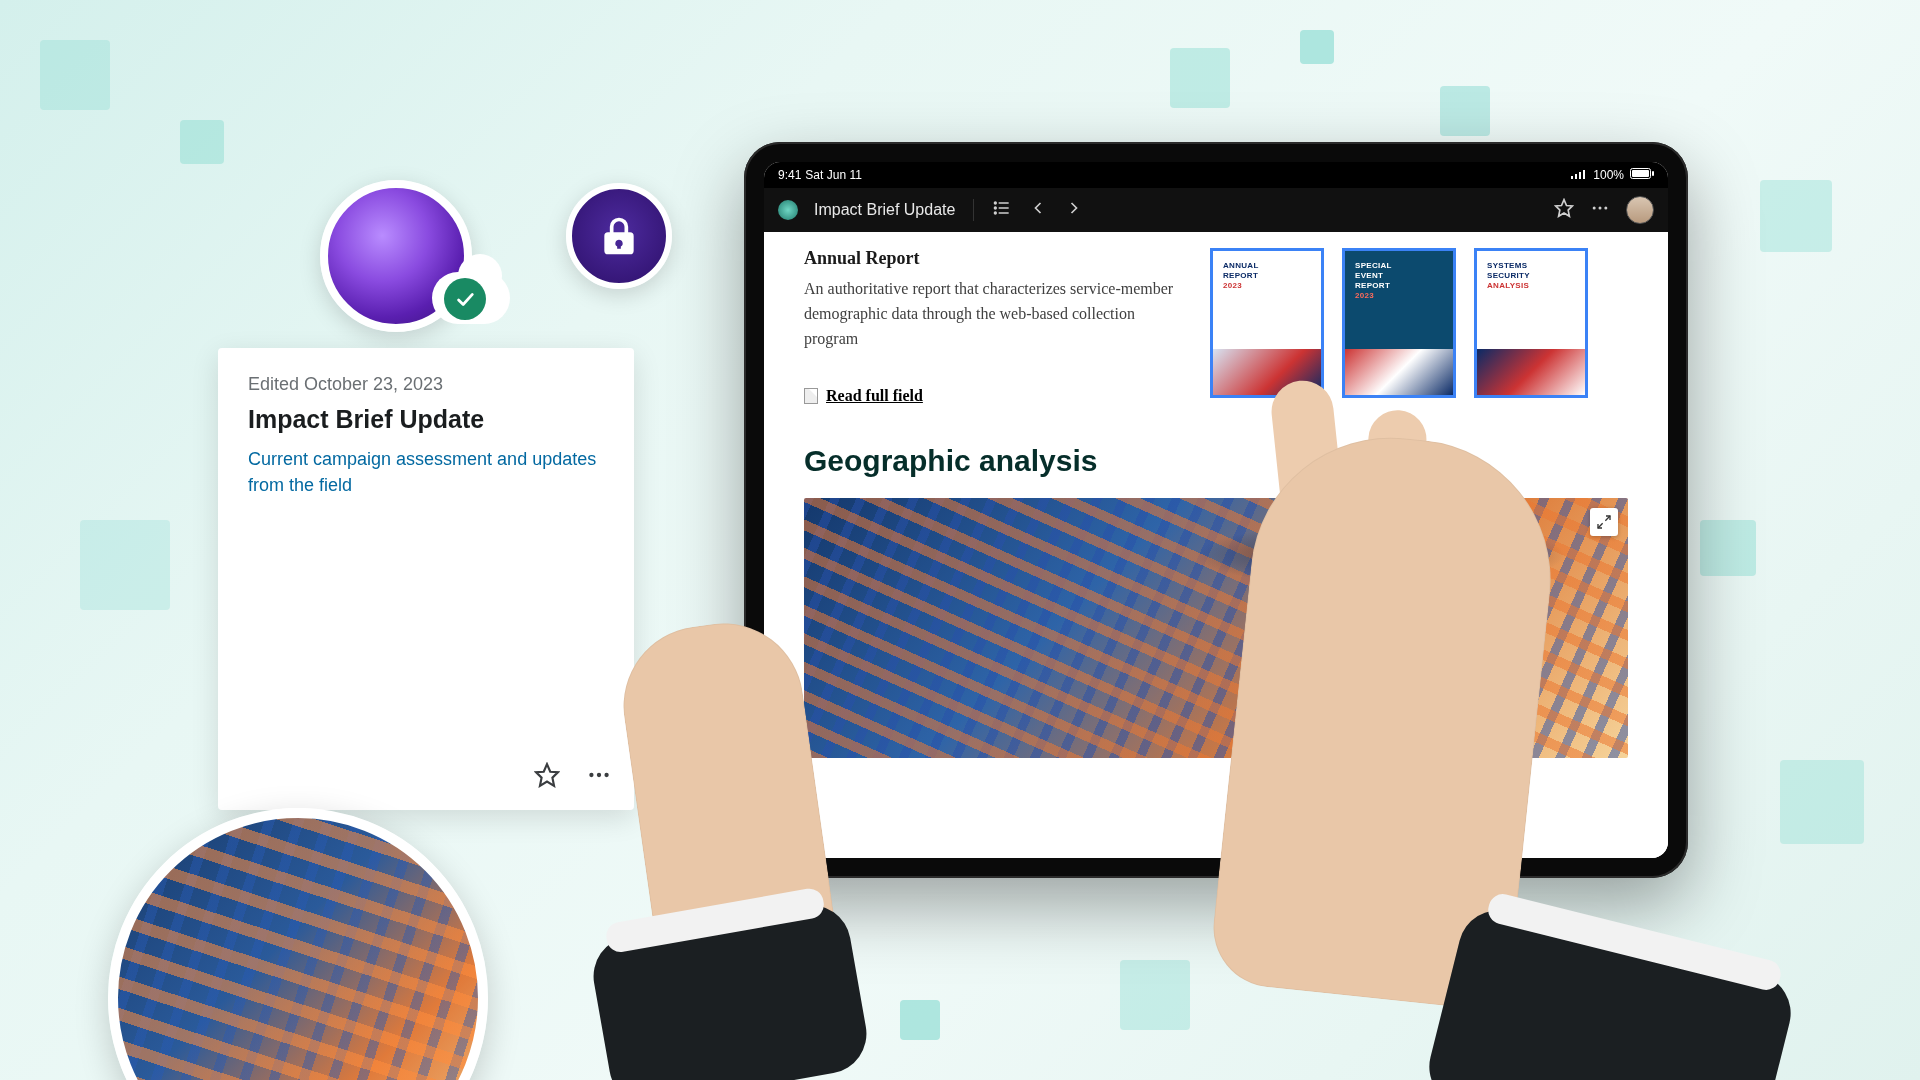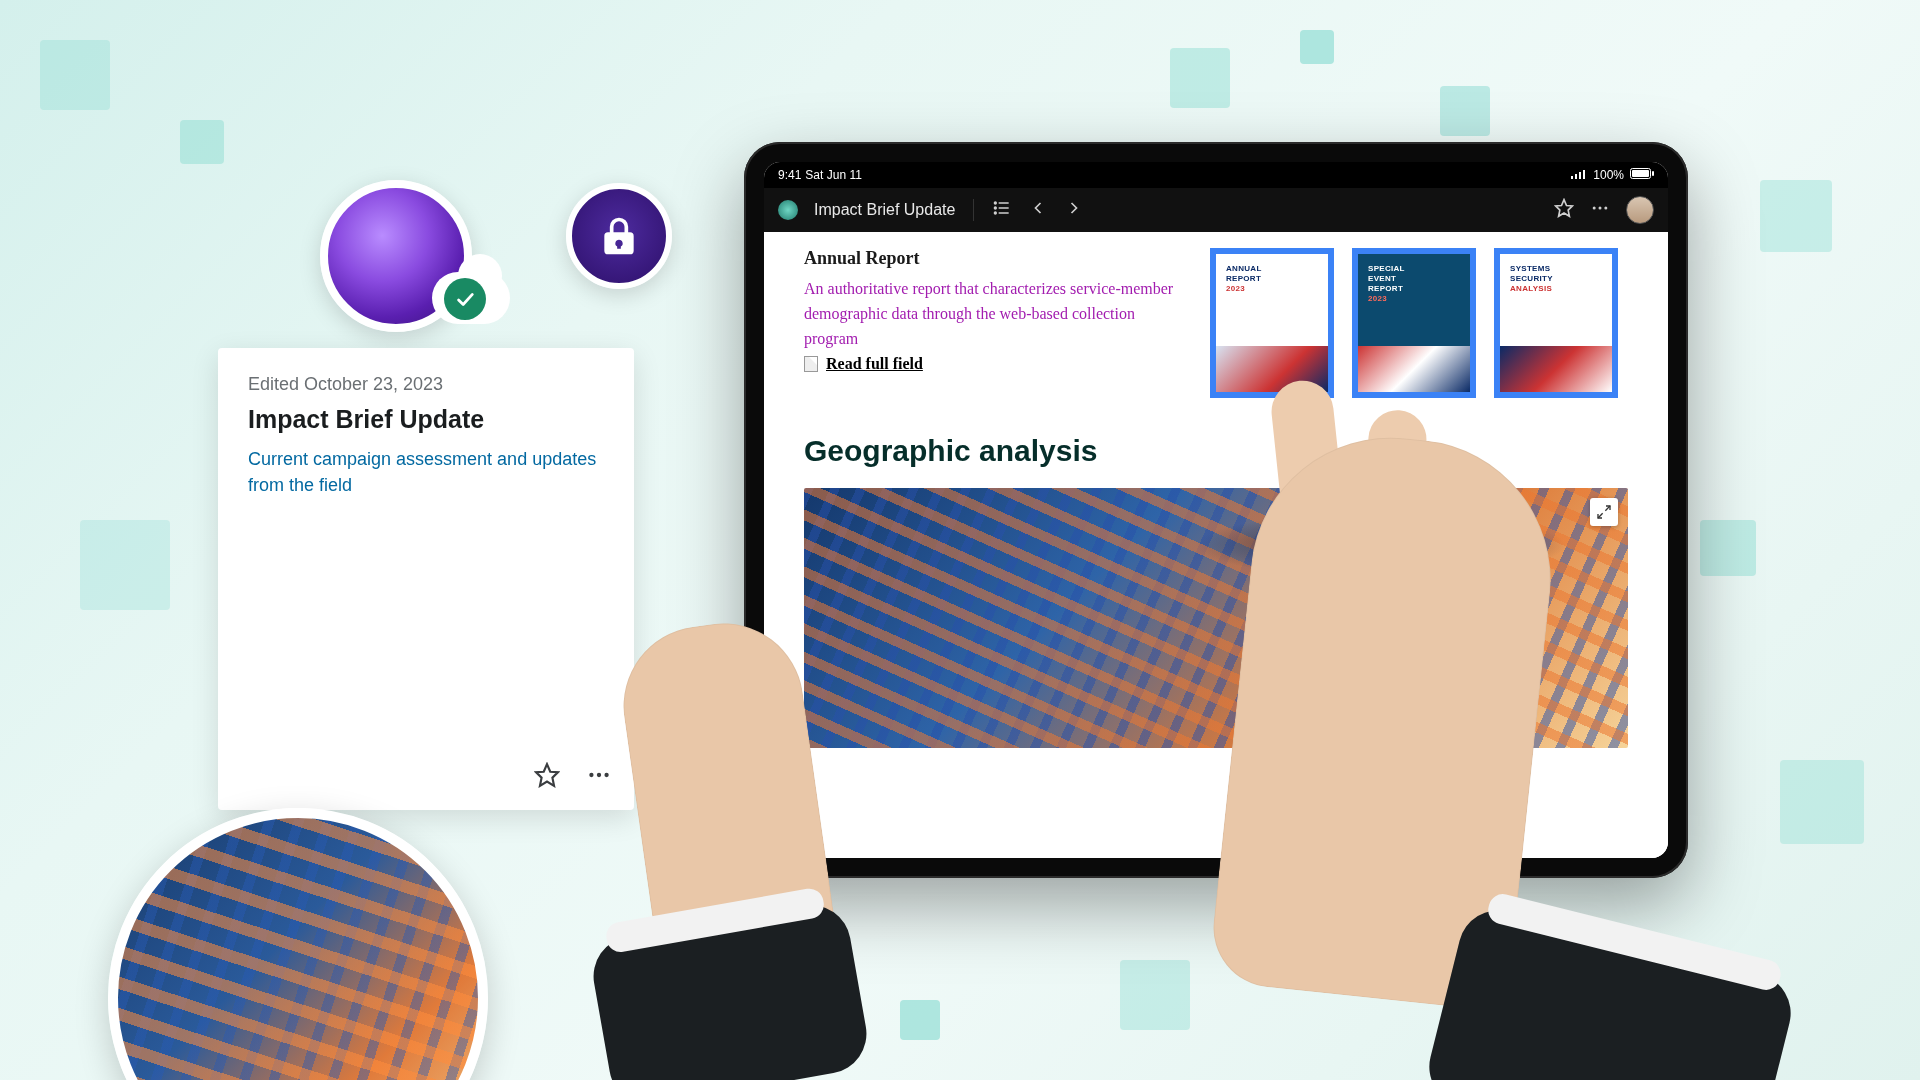--- a/index.html
+++ b/index.html
@@ -89,26 +89,26 @@
 .topbar .logo{width:20px;height:20px;border-radius:50%;background:radial-gradient(circle,#6fd6c4 0%,#1f7a6c 100%)}
 .topbar .title{font-size:16px;font-weight:500}
 .topbar .sep{width:1px;height:22px;background:#333;margin:0 2px}
 .nav-ic{width:20px;height:20px;color:#cfcfcf;cursor:pointer}
 .topbar .spacer{flex:1}
 .avatar{width:28px;height:28px;border-radius:50%;background:linear-gradient(#d9c6b2,#b89a7e);border:1px solid #555}
 .content{flex:1;background:#fff;padding:16px 40px;overflow:hidden;position:relative}
 .row1{display:flex;gap:36px}
 .col-text{flex:1;max-width:370px}
 .ann-title{font-family:Georgia,serif;font-weight:700;font-size:18px;color:#1a1a1a;margin-bottom:8px}
-.ann-desc{font-family:Georgia,serif;font-size:16px;color:#a21caf;line-height:1.55;margin-bottom:4px}
+.ann-desc{font-family:Georgia,serif;font-size:16px;color:#404040;line-height:1.55;margin-bottom:36px}
 .read-link{font-family:Georgia,serif;font-size:16px;font-weight:700;text-decoration:underline;display:inline-flex;align-items:center;gap:8px;cursor:pointer}
 .read-link .doc-ic{width:14px;height:16px;background:#eee;border:1px solid #999;position:relative}
 .read-link .doc-ic::after{content:"";position:absolute;top:0;right:0;border-width:4px;border-style:solid;border-color:#fff #fff transparent transparent}
 .thumbs{display:flex;gap:18px}
-.thumb{width:124px;height:150px;border:6px solid #3b82f6;background:#fff;position:relative;overflow:hidden}
+.thumb{width:114px;height:150px;border:3px solid #3b82f6;background:#fff;position:relative;overflow:hidden}
 .thumb .tt{position:absolute;top:10px;left:10px;font-size:8px;font-weight:800;line-height:1.25;letter-spacing:.3px}
 .thumb .geo{position:absolute;bottom:0;left:0;right:0;height:46px}
 .t1 .tt{color:#0a2a66}.t1 .geo{background:linear-gradient(135deg,#d8e3f2 0%,#c33 60%,#0a2a66 100%)}
 .t2{background:#0c4a6e}.t2 .tt{color:#fff}.t2 .geo{background:linear-gradient(135deg,#c33 0%,#fff 50%,#0a2a66 100%)}
 .t3 .tt{color:#0a2a66}.t3 .geo{background:linear-gradient(135deg,#0a2a66 0%,#c33 50%,#fff 100%)}
 .section-h{font-size:30px;font-weight:700;color:#062e2a;margin:36px 0 20px}
 .geo-map{
   width:100%;height:260px;position:relative;border-radius:2px;overflow:hidden;
   background:
     radial-gradient(ellipse 32% 18% at 70% 22%, #1b2a4a 0%, transparent 70%),

